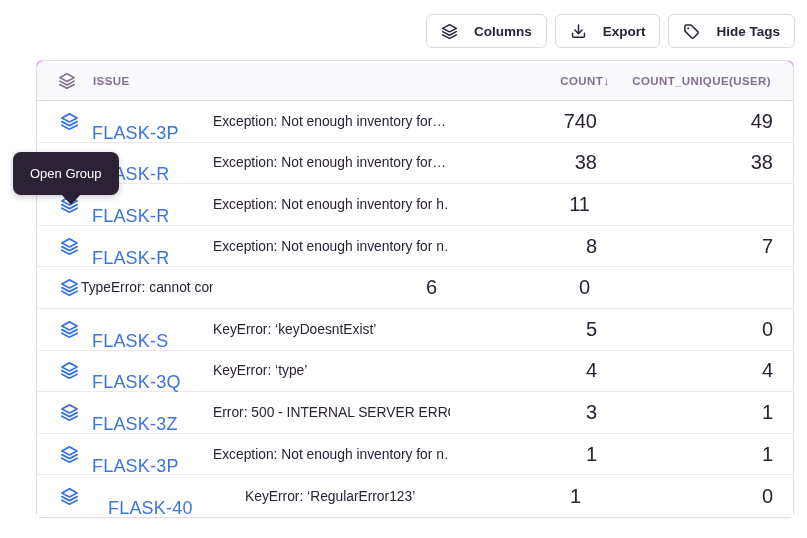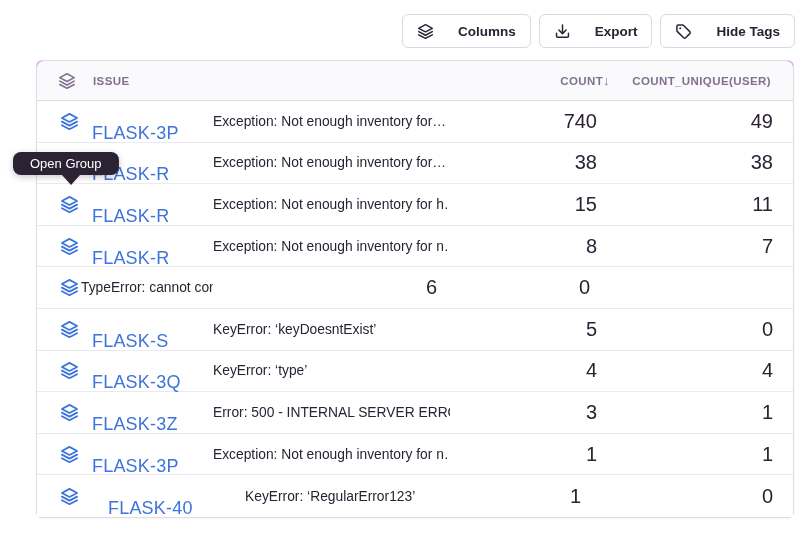--- a/index.html
+++ b/index.html
@@ -1,21 +1,21 @@
 <!DOCTYPE html>
 <html><head>
 <meta charset="utf-8">
 <style>
   * { margin:0; padding:0; box-sizing:border-box; }
   html,body { width:807px; height:538px; background:#ffffff;
     font-family:"Liberation Sans", sans-serif; color:#2B2233; overflow:hidden; position:relative; }
 
   
   .toolbar { position:absolute; top:14px; right:12px; display:flex; gap:8px; }
-  .btn { display:flex; align-items:center; gap:24px; height:34px; padding:0 14px;
+  .btn { display:flex; align-items:center; gap:16px; height:34px; padding:0 14px;
     background:#ffffff; border:1px solid #DDD6E3; border-radius:6px;
     font-size:13.5px; font-weight:700; color:#2B2233; cursor:pointer; }
   .btn svg { display:block; }
 
   
   .card { position:absolute; left:36px; top:60px; width:758px;
     border:1px solid #E0DCE5; border-radius:6px; background:#d946ef;
     box-shadow:0 1px 2px rgba(43,34,51,0.04); }
   .grid-row { display:grid; grid-template-columns:44px 132px 1fr 160px 183px; align-items:center; }
 
@@ -33,21 +33,21 @@
   .cell-icon { padding-left:23px; display:flex; align-items:center; color:#3D74DB; cursor:pointer; }
   .cell-id { padding-left:11px; font-size:18px; letter-spacing:0.2px; color:#3D74DB; cursor:pointer;
     white-space:nowrap; overflow:hidden;margin-top:24px; }
   .cell-title { font-size:13.8px; color:#2B2233; white-space:nowrap; overflow:hidden; }
   .cell-count { text-align:right; padding-right:13px; font-size:20px; }
   .cell-unique { text-align:right; padding-right:20px; font-size:20px; }
 
   
   .tooltip { position:absolute; left:13px; top:152px; z-index:20;
     background:#2B2233; color:#ffffff; font-size:13px; font-weight:400;
-    padding:4px 17px; border-radius:8px; box-shadow:0 2px 6px rgba(43,34,51,0.25);
+    padding:14px 17px; border-radius:8px; box-shadow:0 2px 6px rgba(43,34,51,0.25);
     white-space:nowrap; }
   .tooltip-caret { position:absolute; left:49px; top:100%; width:0; height:0;
     border-left:9px solid transparent; border-right:9px solid transparent;
     border-top:10px solid #2B2233; }
 </style>
 </head>
 <body>
 
 <div class="toolbar">
   <button class="btn">
@@ -130,21 +130,20 @@
   <div class="grid-row row">
     <div class="cell-icon">
       <svg width="19" height="19" viewBox="0 0 16 16" fill="none" stroke="currentColor" stroke-width="1.5" stroke-linejoin="round" stroke-linecap="round">
         <path d="M8 1.6 L14.4 5 L8 8.4 L1.6 5 Z"></path>
         <path d="M1.6 8.1 L8 11.5 L14.4 8.1"></path>
         <path d="M1.6 11.1 L8 14.5 L14.4 11.1"></path>
       </svg>
     </div>
     <div class="cell-id">FLASK-R</div>
     <div class="cell-title">Exception: Not enough inventory for h…</div>
-    <div class="cell-count">15</div>
     <div class="cell-unique">11</div>
   </div>
 
   <div class="grid-row row">
     <div class="cell-icon">
       <svg width="19" height="19" viewBox="0 0 16 16" fill="none" stroke="currentColor" stroke-width="1.5" stroke-linejoin="round" stroke-linecap="round">
         <path d="M8 1.6 L14.4 5 L8 8.4 L1.6 5 Z"></path>
         <path d="M1.6 8.1 L8 11.5 L14.4 8.1"></path>
         <path d="M1.6 11.1 L8 14.5 L14.4 11.1"></path>
       </svg>

